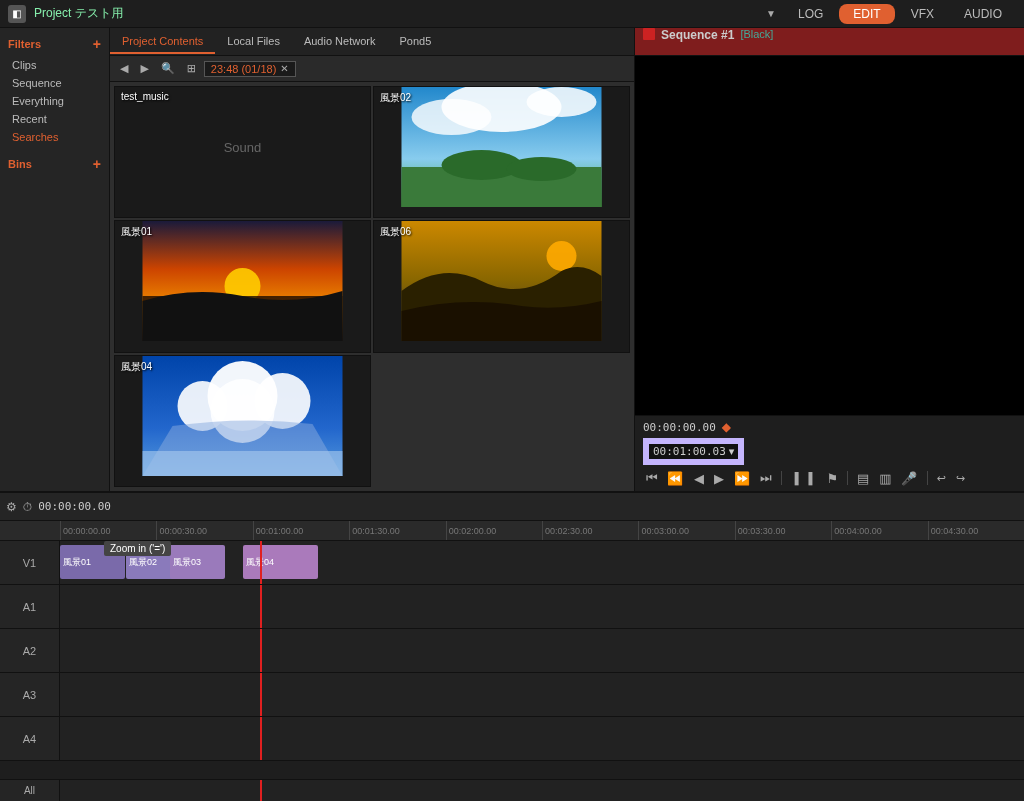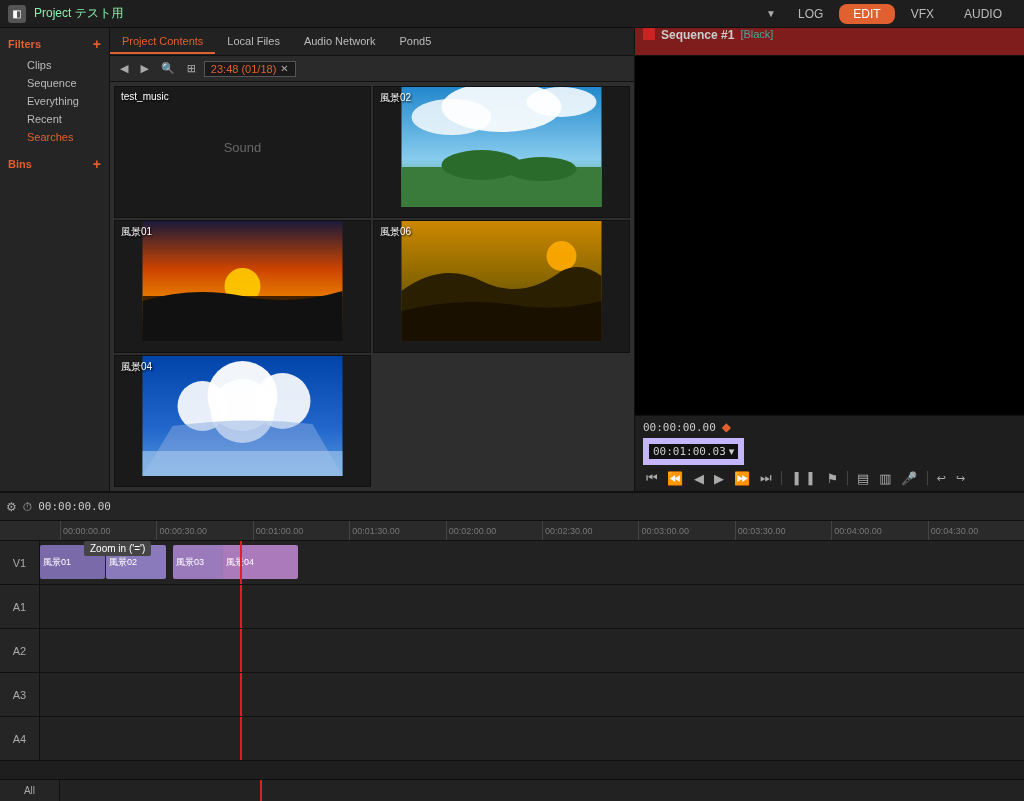--- a/index.html
+++ b/index.html
@@ -38,21 +38,21 @@
       display: flex;
       align-items: center;
       justify-content: space-between;
       padding: 4px 8px;
       color: #e06030;
       font-size: 11px;
       font-weight: bold;
     }
     .sidebar-section-header .add-icon { color: #e06030; cursor: pointer; font-size: 14px; }
     .sidebar-item {
-      padding: 3px 27px;
+      padding: 3px 12px;
       color: #bbb;
       cursor: pointer;
       font-size: 11px;
     }
     .sidebar-item.active { color: #e06030; }
 
     
     #content-area {
       flex: 1;
       display: flex;
@@ -261,21 +261,21 @@
       flex: 1;
       overflow: hidden;
       position: relative;
     }
     .track-row {
       display: flex;
       height: 44px;
       border-bottom: 1px solid #111;
     }
     .track-label {
-      width: 40px;
+      width: 60px;
       background: #252525;
       display: flex;
       align-items: center;
       justify-content: center;
       color: #aaa;
       font-size: 11px;
       border-right: 1px solid #111;
       flex-shrink: 0;
     }
     .track-content {
@@ -561,21 +561,21 @@
   </div>
   <div id="timeline-tracks">
 
   <div class="track-row">
         <div class="track-label">V1</div>
         <div class="track-content" style="position: relative;">
           <div class="playhead" style="left: 200px;"></div>
           <div id="zoom-tooltip">Zoom in ('=')</div>
           <div class="clip-block" style="left: 0px; width: 65px; background: rgb(122, 106, 170);">風景01</div>
           <div class="clip-block" style="left: 66px; width: 60px; background: rgb(138, 122, 187);">風景02</div>
-          <div class="clip-block" style="left: 133px; width: 55px; background: rgb(154, 122, 187);">風景03</div>
+          <div class="clip-block" style="left: 110px; width: 55px; background: rgb(154, 122, 187);">風景03</div>
           <div class="clip-block" style="left: 183px; width: 75px; background: rgb(170, 122, 187);">風景04</div>
         </div>
       </div>
       <div class="track-row">
         <div class="track-label">A1</div>
         <div class="track-content" style="position: relative;">
           <div class="playhead" style="left: 200px;"></div>
         </div>
       </div>
       <div class="track-row">

